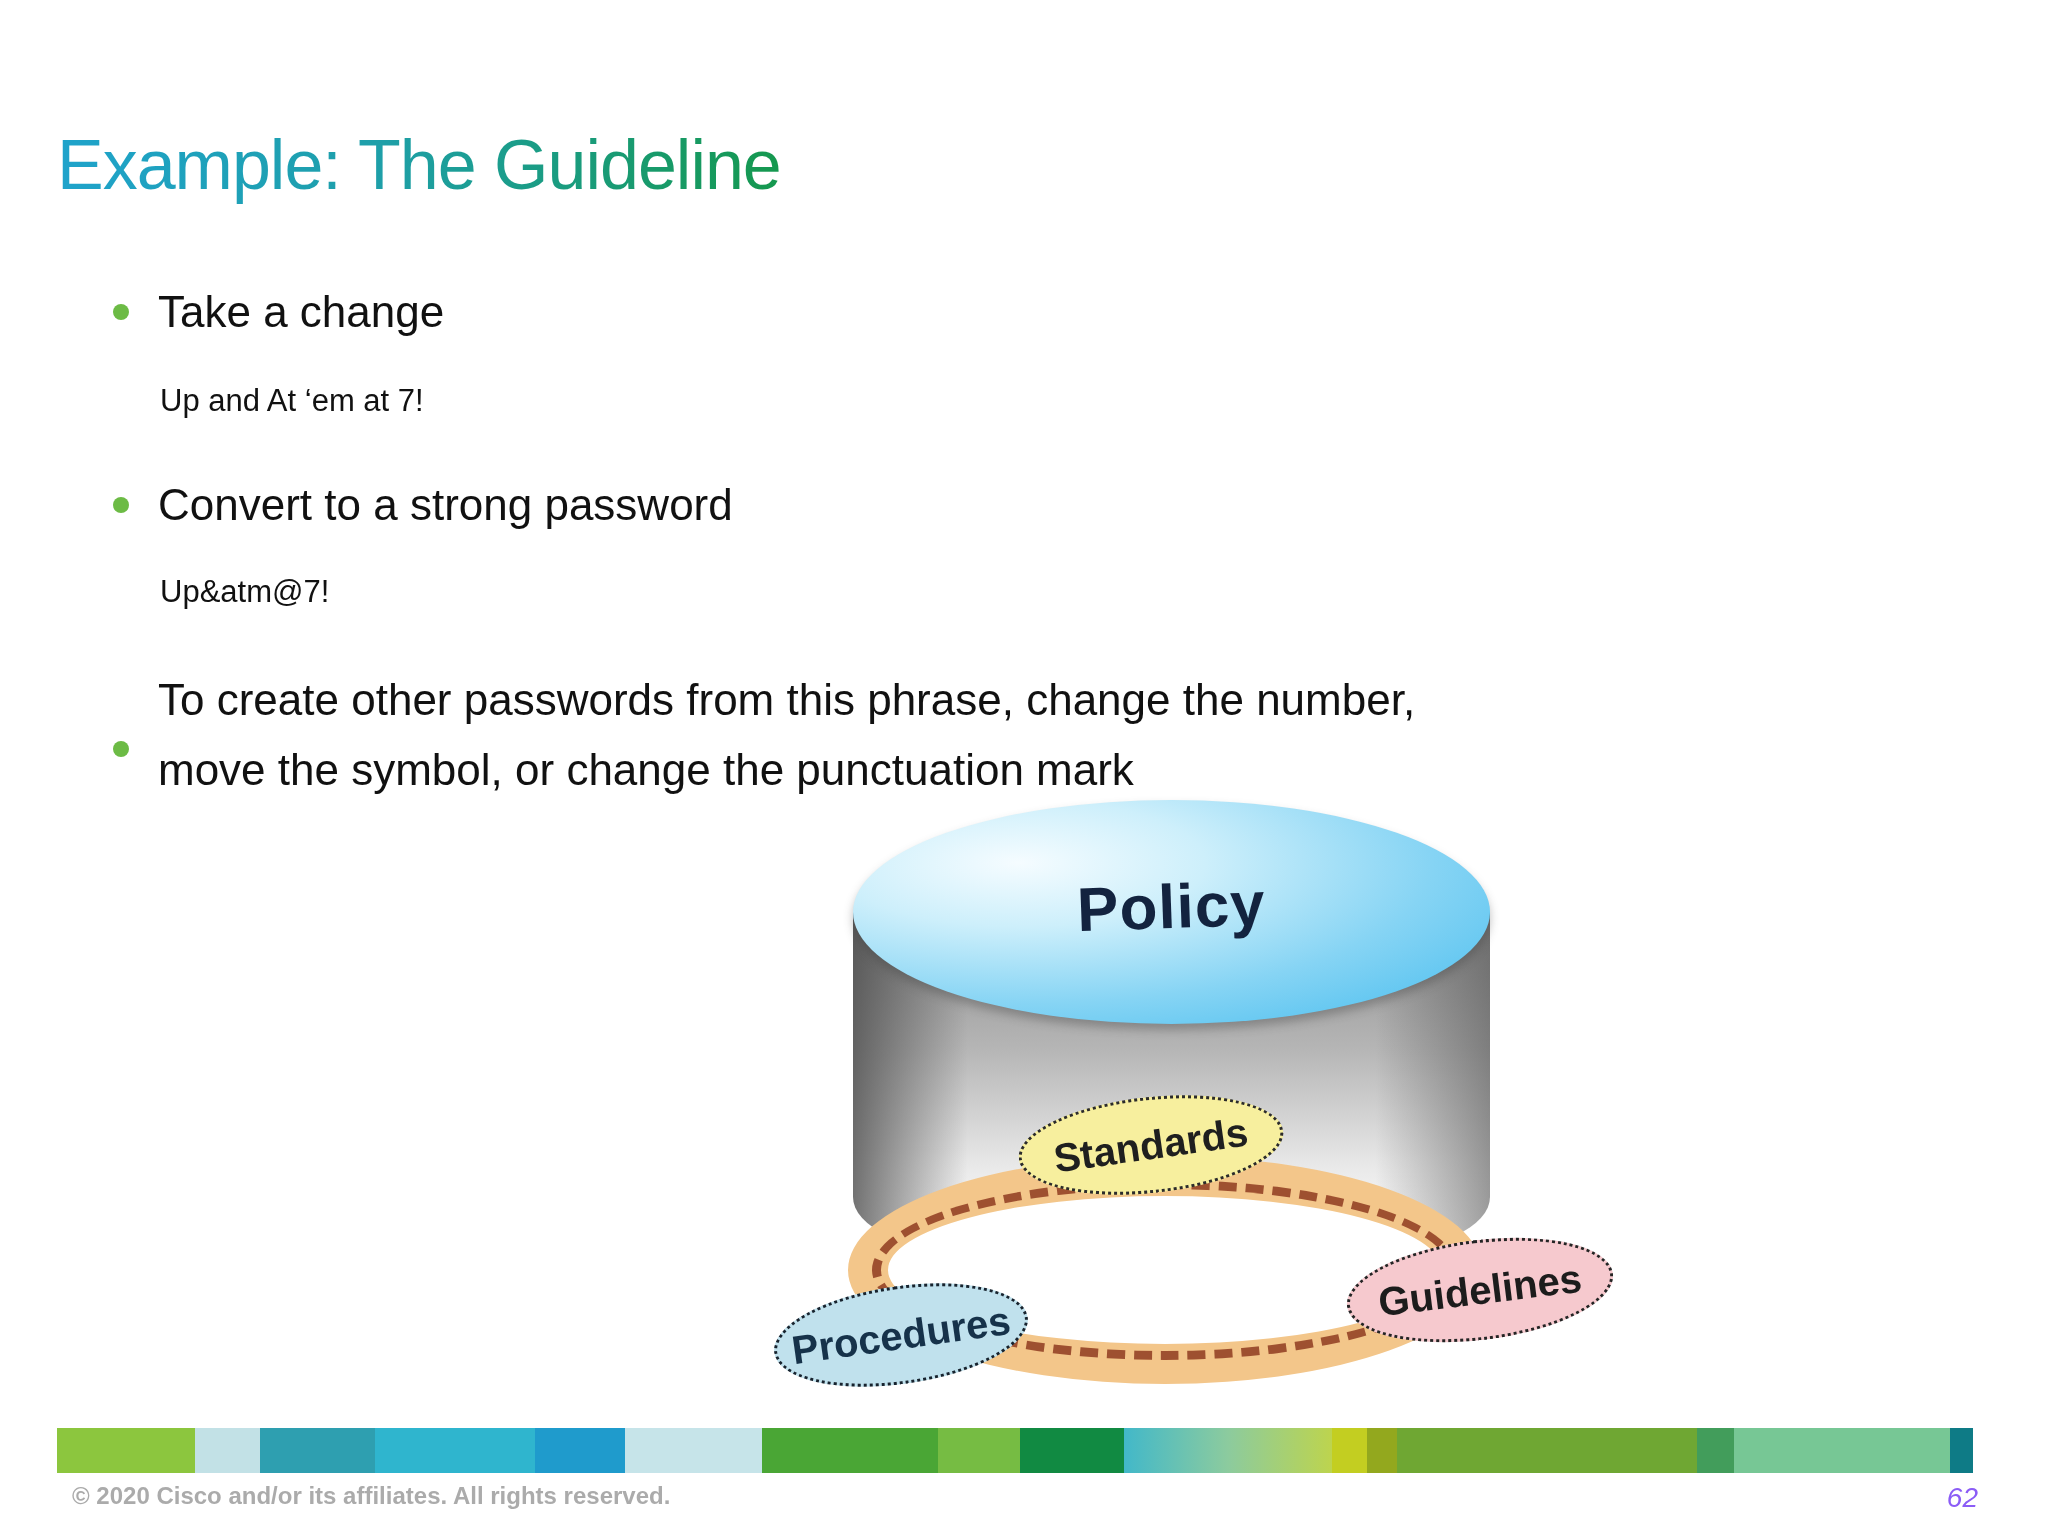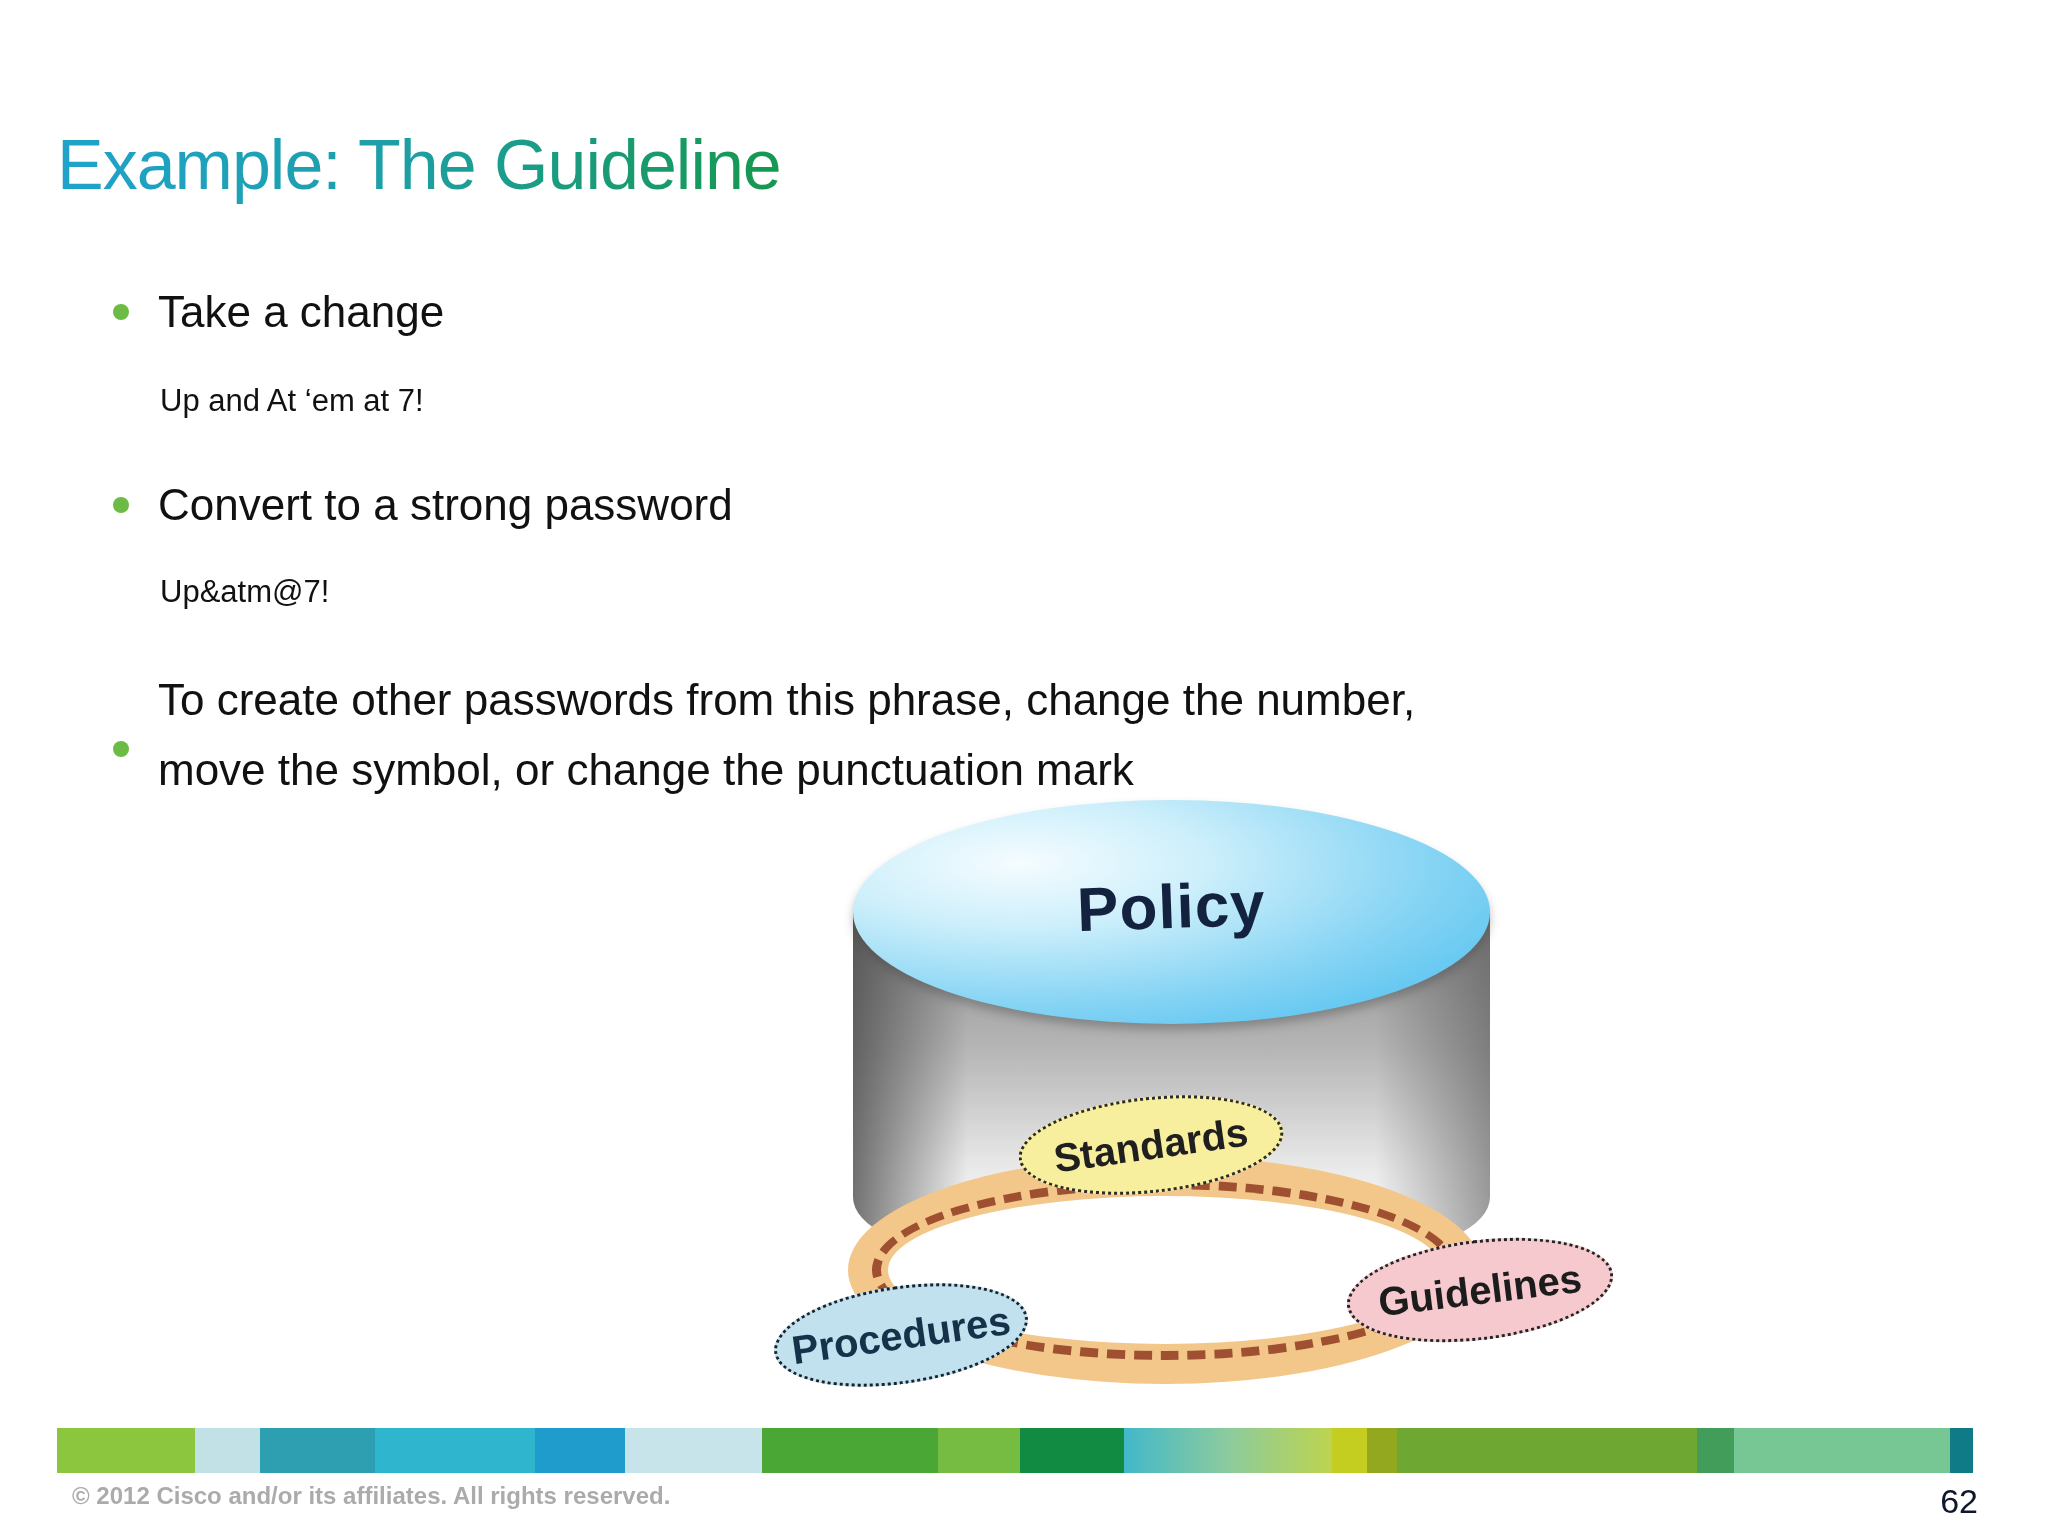--- a/index.html
+++ b/index.html
@@ -93,21 +93,21 @@
     display:flex;flex-direction:row;z-index:6;
   }
   .bottom-strip > div{height:100%;}
   
   .footer-copyright{
     position:absolute;left:72px;top:1482px;
     font-size:24px;font-weight:700;color:#ABABAB;
   }
   .footer-page-number{
     position:absolute;right:70px;top:1482px;
-    font-size:34px;font-weight:400;color:#0f172a;
+    font-size:28px;font-weight:400;color:#8b5cf6;font-style:italic;
   }
 </style>
 </head>
 <body>
 
 <h1 class="slide-title">Example: The Guideline</h1>
 
 <div class="bullet-row" id="bullet1">
   <span class="bullet-dot"></span>
   <span class="bullet-text">Take a change</span>
@@ -155,14 +155,14 @@
     <div style="width: 104px; background: rgb(17, 138, 66);"></div>
     <div style="width: 208px; background: linear-gradient(90deg, rgb(66, 184, 201), rgb(140, 203, 158), rgb(189, 212, 78));"></div>
     <div style="width: 35px; background: rgb(195, 206, 33);"></div>
     <div style="width: 30px; background: rgb(147, 168, 30);"></div>
     <div style="width: 300px; background: rgb(111, 167, 51);"></div>
     <div style="width: 37px; background: rgb(66, 157, 91);"></div>
     <div style="width: 216px; background: rgb(119, 199, 149);"></div>
     <div style="width: 23px; background: rgb(14, 123, 134);"></div>
   </div>
 
-<div class="footer-copyright">© 2012 Cisco and/or its affiliates. All rights reserved.</div>
+<div class="footer-copyright">© 2020 Cisco and/or its affiliates. All rights reserved.</div>
 <div class="footer-page-number">62</div>
 
 </body></html>

